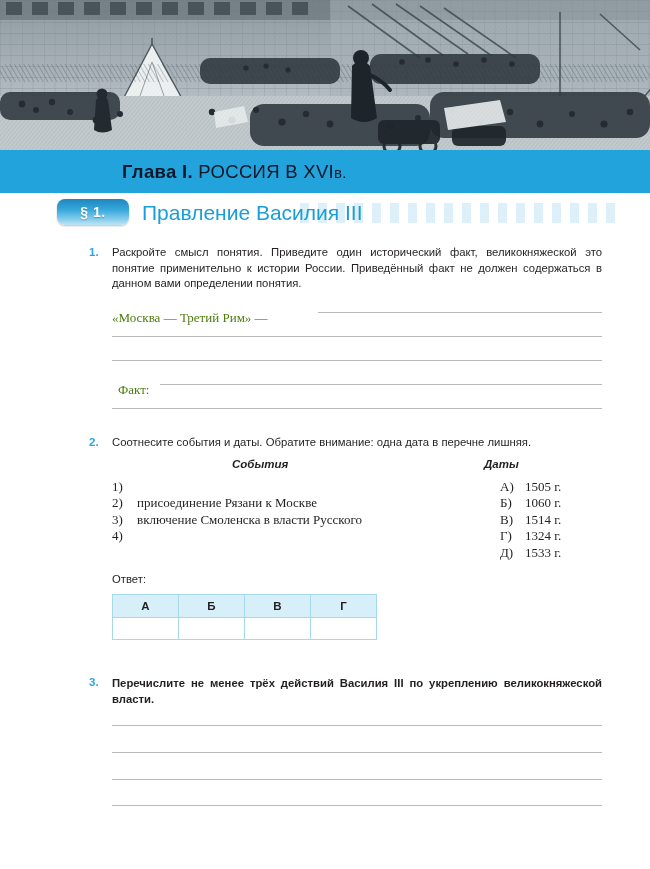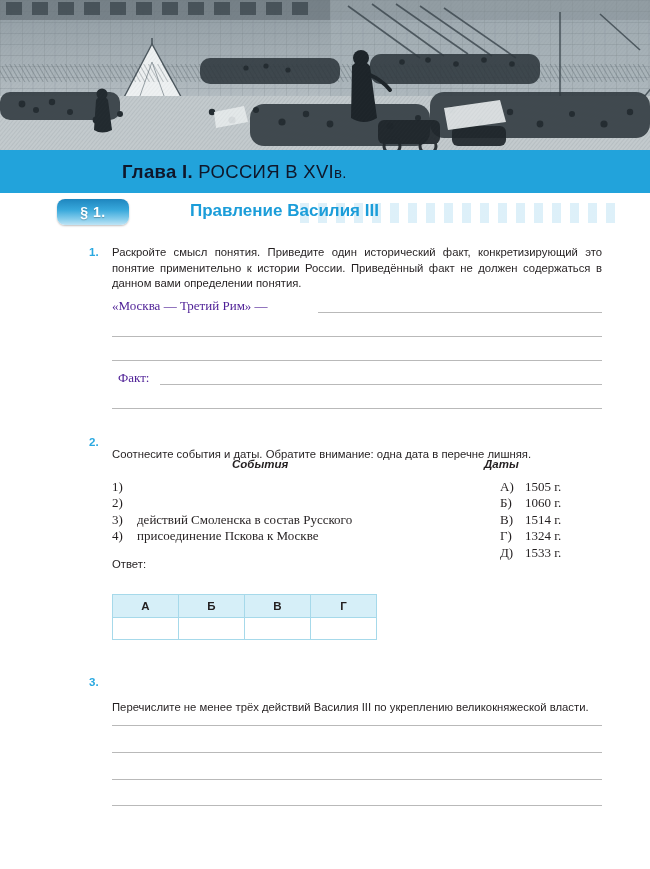--- a/index.html
+++ b/index.html
@@ -67,25 +67,24 @@
     font-weight: bold;
     display: flex;
     align-items: center;
     justify-content: center;
     letter-spacing: 0.5px;
     text-shadow: 0 1px 1px rgba(0,0,0,0.25);
   }
   .section-title {
     position: absolute;
     left: 142px; top: 2px;
-    font-size: 17px;
-    font-weight: bold;
+    font-size: 21px;
+    font-weight: normal;
     color: #1b9dd9;
     white-space: nowrap;
-    margin-left: 48px;
   }
   .watermark {
     position: absolute;
     left: 300px; top: 4px;
     width: 320px; height: 20px;
     background: repeating-linear-gradient(
       90deg,
       rgba(210,235,247,0.75) 0px,
       rgba(210,235,247,0.75) 9px,
       rgba(255,255,255,0) 9px,
@@ -104,37 +103,38 @@
   }
   .task-text {
     position: absolute;
     left: 112px;
     width: 490px;
     font-size: 11.3px;
     line-height: 15.5px;
     color: #231f20;
     text-align: justify;
   }
-  .task-text.nojust { text-align: left; margin-top: 12px; }
+  .task-text.nojust { text-align: left; }
 
   
   .rule {
     position: absolute;
     height: 1px;
     background: #8f8f8f;
     border-top: 1px solid #b9b9b9;
   }
 
   
   .serif-line {
     position: absolute;
     font-family: "Liberation Serif", serif;
     font-size: 13px;
-    color: #4c1d95;
+    color: #4d7c0f;
     white-space: nowrap;
+    margin-top: 12px;
   }
 
   
   .col-head {
     position: absolute;
     font-size: 11.5px;
     font-weight: bold;
     color: #231f20;
     font-style: italic;
   }
@@ -325,21 +325,21 @@
   </div>
 
   <div class="section-head">
     <div class="watermark"></div>
     <div class="para-badge">§ 1.</div>
     <div class="section-title">Правление Василия III</div>
   </div>
 
   <div class="task" style="top:0;height:0;">
     <div class="task-num" style="top:246px;">1.</div>
-    <div class="task-text" style="top:245px;">Раскройте смысл понятия. Приведите один исторический факт, конкретизирующий это понятие применительно к истории России. Приведённый факт не должен содержаться в данном вами определении понятия.</div>
+    <div class="task-text" style="top:245px;">Раскройте смысл понятия. Приведите один исторический факт, великокняжеской это понятие применительно к истории России. Приведённый факт не должен содержаться в данном вами определении понятия.</div>
 
     <div class="serif-line" style="left:112px; top:298px;">«Москва — Третий Рим» —</div>
     <div class="rule" style="left:318px; top:312px; width:284px;"></div>
     <div class="rule" style="left:112px; top:336px; width:490px;"></div>
     <div class="rule" style="left:112px; top:360px; width:490px;"></div>
 
     <div class="serif-line" style="left:118px; top:370px;">Факт:</div>
     <div class="rule" style="left:160px; top:384px; width:442px;"></div>
     <div class="rule" style="left:112px; top:408px; width:490px;"></div>
   </div>
@@ -350,28 +350,28 @@
 
     <div class="col-head" style="left:232px; top:458px;">События</div>
     <div class="col-head" style="left:484px; top:458px;">Даты</div>
 
     <div class="list-serif" style="left:112px; top:479px; width:330px;">
       <div class="row">
         <span class="mk">1)</span>
       </div>
       <div class="row">
         <span class="mk">2)</span>
+        <span>присоединение Рязани к Москве</span>
       </div>
       <div class="row">
         <span class="mk">3)</span>
-        <span>действий Смоленска в состав Русского</span>
+        <span>включение Смоленска в власти Русского</span>
       </div>
       <div class="row">
         <span class="mk">4)</span>
-        <span>присоединение Пскова к Москве</span>
       </div>
     </div>
 
     <div class="list-serif" style="left:500px; top:479px; width:130px;">
       <div class="row">
         <span class="mk">А)</span>
         <span>1505 г.</span>
       </div>
       <div class="row">
         <span class="mk">Б)</span>
@@ -384,21 +384,21 @@
       <div class="row">
         <span class="mk">Г)</span>
         <span>1324 г.</span>
       </div>
       <div class="row">
         <span class="mk">Д)</span>
         <span>1533 г.</span>
       </div>
     </div>
 
-    <div class="answer-label" style="left:112px; top:558px;">Ответ:</div>
+    <div class="answer-label" style="left:112px; top:573px;">Ответ:</div>
 
     <table class="answer" style="left:112px; top:594px;">
       <tbody>
           <tr class="head">
         <td>А</td>
         <td>Б</td>
         <td>В</td>
         <td>Г</td>
       </tr>
       <tr class="body">
@@ -406,21 +406,21 @@
         <td></td>
         <td></td>
         <td></td>
       </tr>
     </tbody>
       </table>
   </div>
 
   <div class="task" style="top:0;height:0;">
     <div class="task-num" style="top:676px;">3.</div>
-    <div class="task-text" style="top:700px;">Перечислите не менее трёх действий Василия III по укреплению великокняжеской власти.</div>
+    <div class="task-text" style="top:676px;font-weight:bold;">Перечислите не менее трёх действий Василия III по укреплению великокняжеской власти.</div>
 
     <div class="rule" style="left:112px; top:725px; width:490px;"></div>
     <div class="rule" style="left:112px; top:752px; width:490px;"></div>
     <div class="rule" style="left:112px; top:779px; width:490px;"></div>
     <div class="rule" style="left:112px; top:805px; width:490px;"></div>
   </div>
 
 </div>
 
 </body></html>

